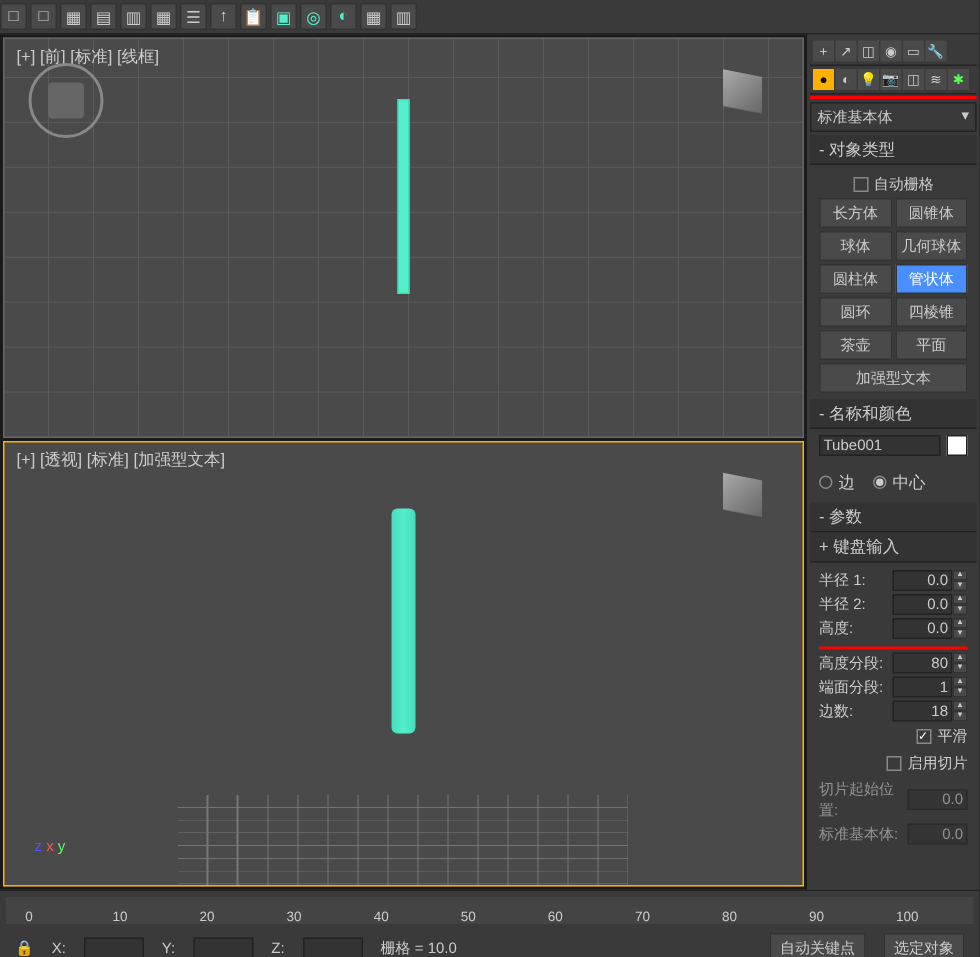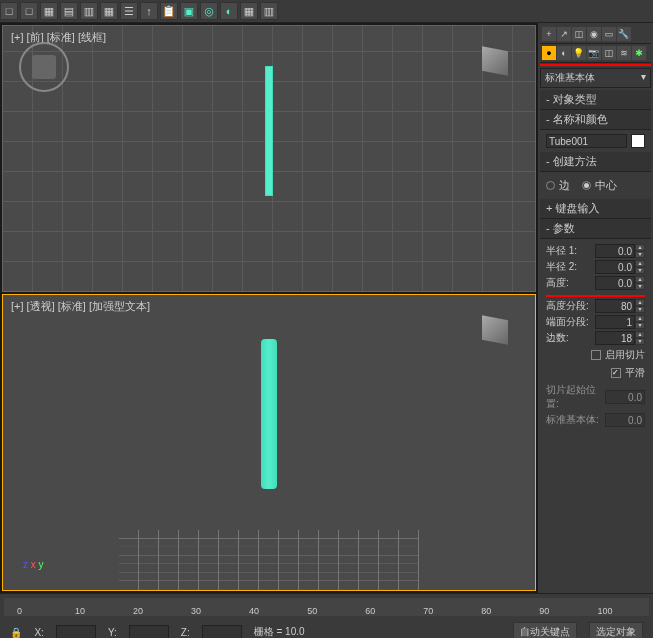--- a/index.html
+++ b/index.html
@@ -121,46 +121,64 @@
       <div class="panel-icon">≋</div>
       <div class="panel-icon green">✱</div>
     </div>
     <div class="red-underline"></div>
     <div class="dropdown">
       <span>标准基本体</span>
       <span>▾</span>
     </div>
 
     <div class="rollout-header">- 对象类型</div>
+    <div class="rollout-body">
+      <div class="checkbox-row" style="justify-content:center">
+        <span class="checkbox"></span>
+        <span>自动栅格</span>
+      </div>
+      <div class="btn-grid">
+        <div class="primitive-btn">长方体</div>
+        <div class="primitive-btn">圆锥体</div>
+        <div class="primitive-btn">球体</div>
+        <div class="primitive-btn">几何球体</div>
+        <div class="primitive-btn">圆柱体</div>
+        <div class="primitive-btn highlight">管状体</div>
+        <div class="primitive-btn">圆环</div>
+        <div class="primitive-btn">四棱锥</div>
+        <div class="primitive-btn">茶壶</div>
+        <div class="primitive-btn">平面</div>
+        <div class="primitive-btn full">加强型文本</div>
+      </div>
+    </div>
 
     <div class="rollout-header">- 名称和颜色</div>
     <div class="rollout-body">
       <div style="display:flex;gap:4px;align-items:center">
         <input class="input-field" style="flex: 1 1 0%; text-align: left;" value="Tube001">
         <div class="color-swatch"></div>
       </div>
     </div>
 
-    <div class="rollout-header">- 创建方法</div>
     <div class="rollout-body">
       <div class="radio-row">
         <label>
             <span class="radio"></span>
             <span>边</span>
           </label>
         <label>
             <span class="radio selected"></span>
             <span>中心</span>
           </label>
       </div>
     </div>
 
+    <div class="rollout-header">- 参数</div>
+
     <div class="rollout-header">+ 键盘输入</div>
-
-    <div class="rollout-header">- 参数</div>
     <div class="rollout-body">
       <div class="input-row">
           <span class="input-label">半径 1:</span>
           <div style="display:flex">
             <input class="input-field" value="0.0" style="">
             <span class="spinner">
               <span class="spinner-btn">▴</span>
               <span class="spinner-btn">▾</span>
             </span>
           </div>
@@ -208,28 +226,28 @@
         </div>
       <div class="input-row">
           <span class="input-label">边数:</span>
           <div style="display:flex">
             <input class="input-field" value="18" style="">
             <span class="spinner">
               <span class="spinner-btn">▴</span>
               <span class="spinner-btn">▾</span>
             </span>
           </div>
+        </div>
+      <div class="checkbox-row" style="justify-content:flex-end">
+          <span class="checkbox checked"></span>
+          <span>平滑</span>
         </div>
       <div class="checkbox-row" style="justify-content:flex-end">
           <span class="checkbox"></span>
           <span>启用切片</span>
-        </div>
-      <div class="checkbox-row" style="justify-content:flex-end">
-          <span class="checkbox checked"></span>
-          <span>平滑</span>
         </div>
       <div class="input-row" style="opacity:0.6">
           <span class="input-label">切片起始位置:</span>
           <input class="input-field" value="0.0" style="">
         </div>
       <div class="input-row" style="opacity:0.6">
           <span class="input-label">标准基本体:</span>
           <input class="input-field" value="0.0" style="">
         </div>
 

